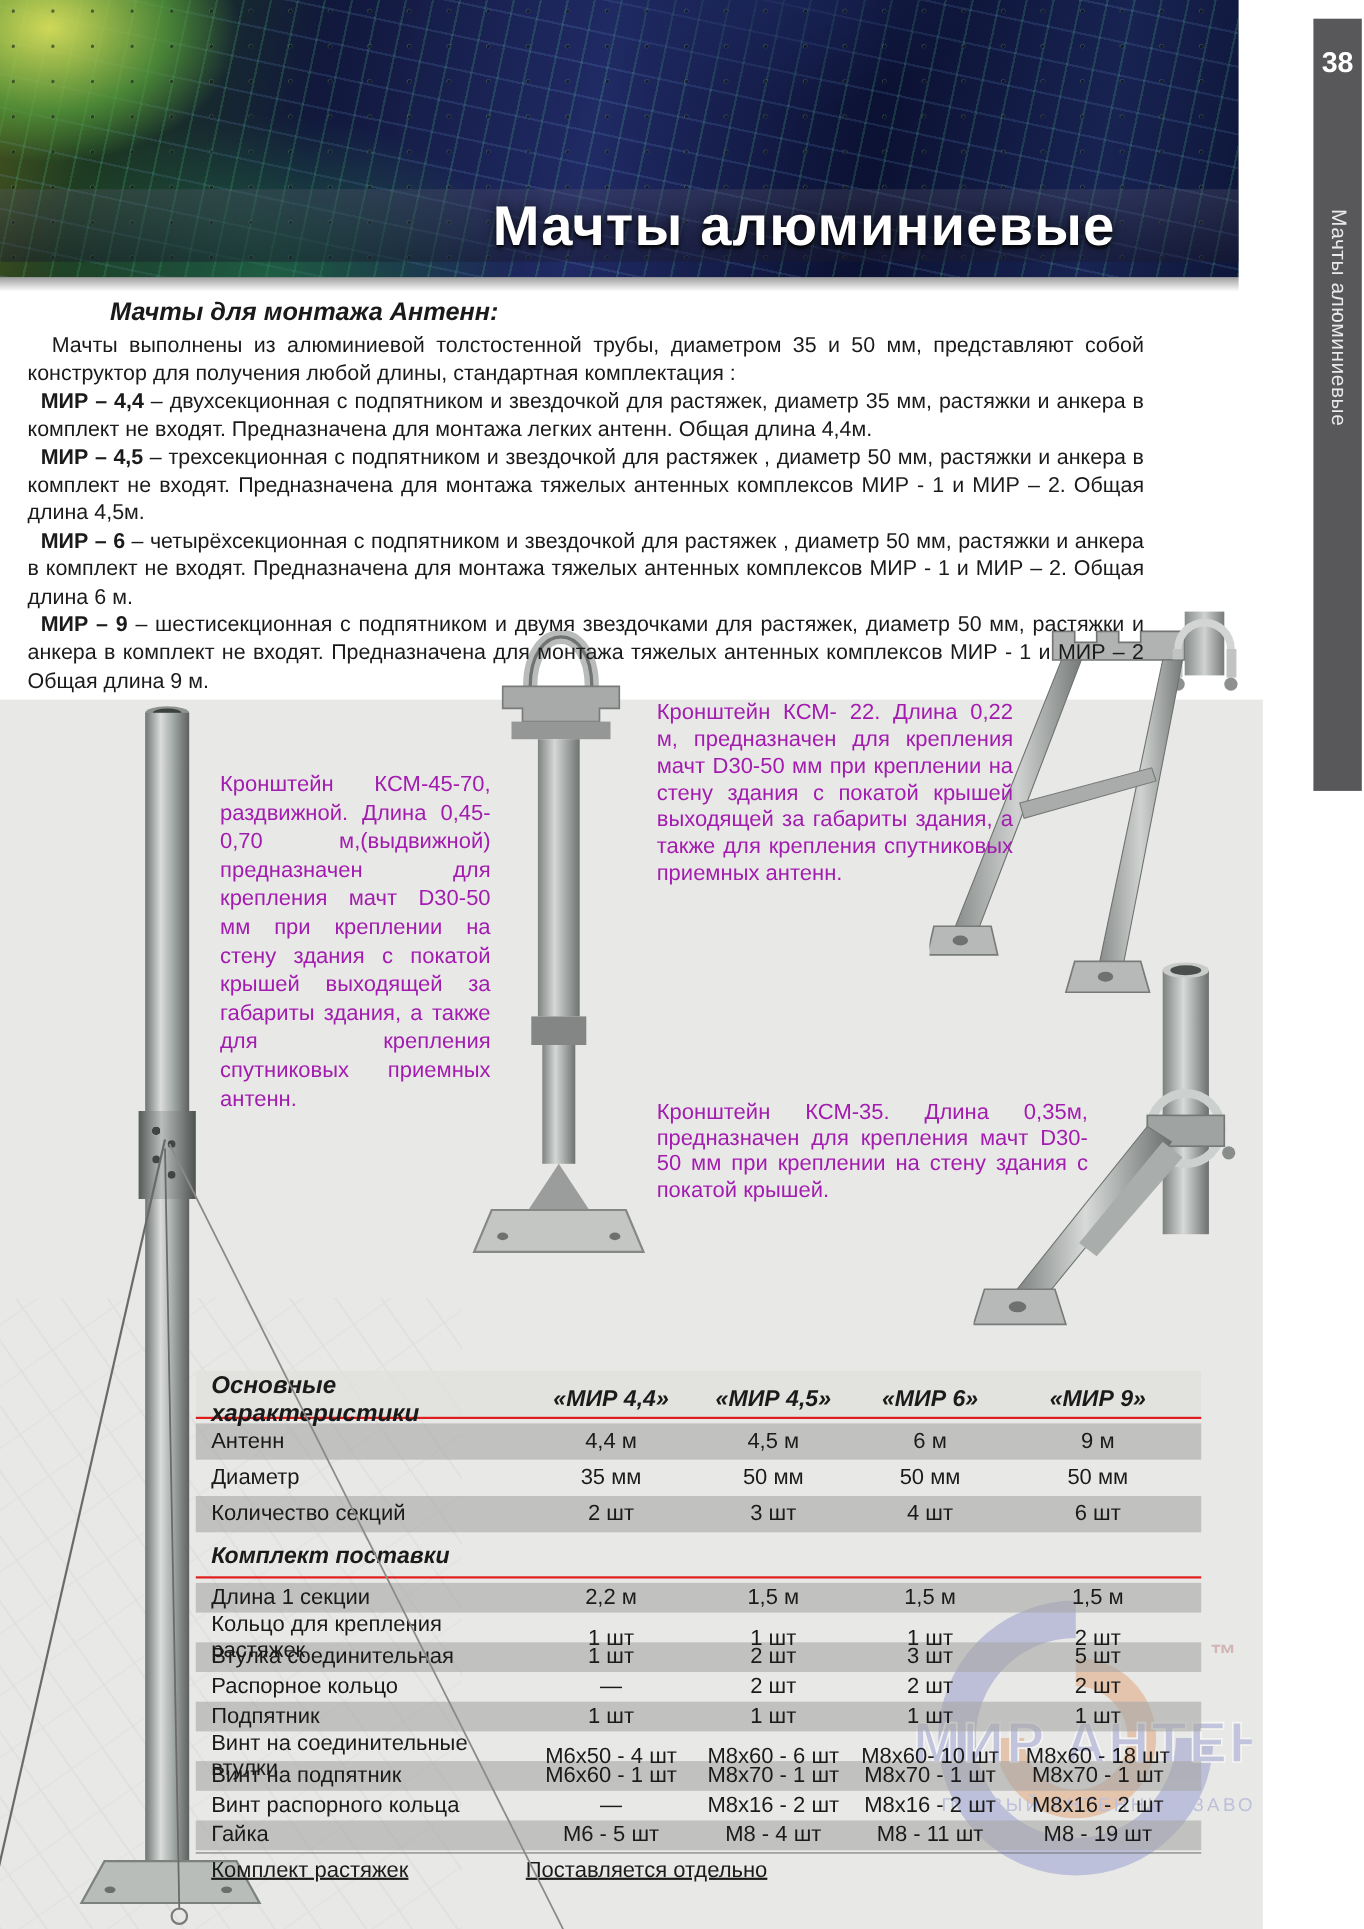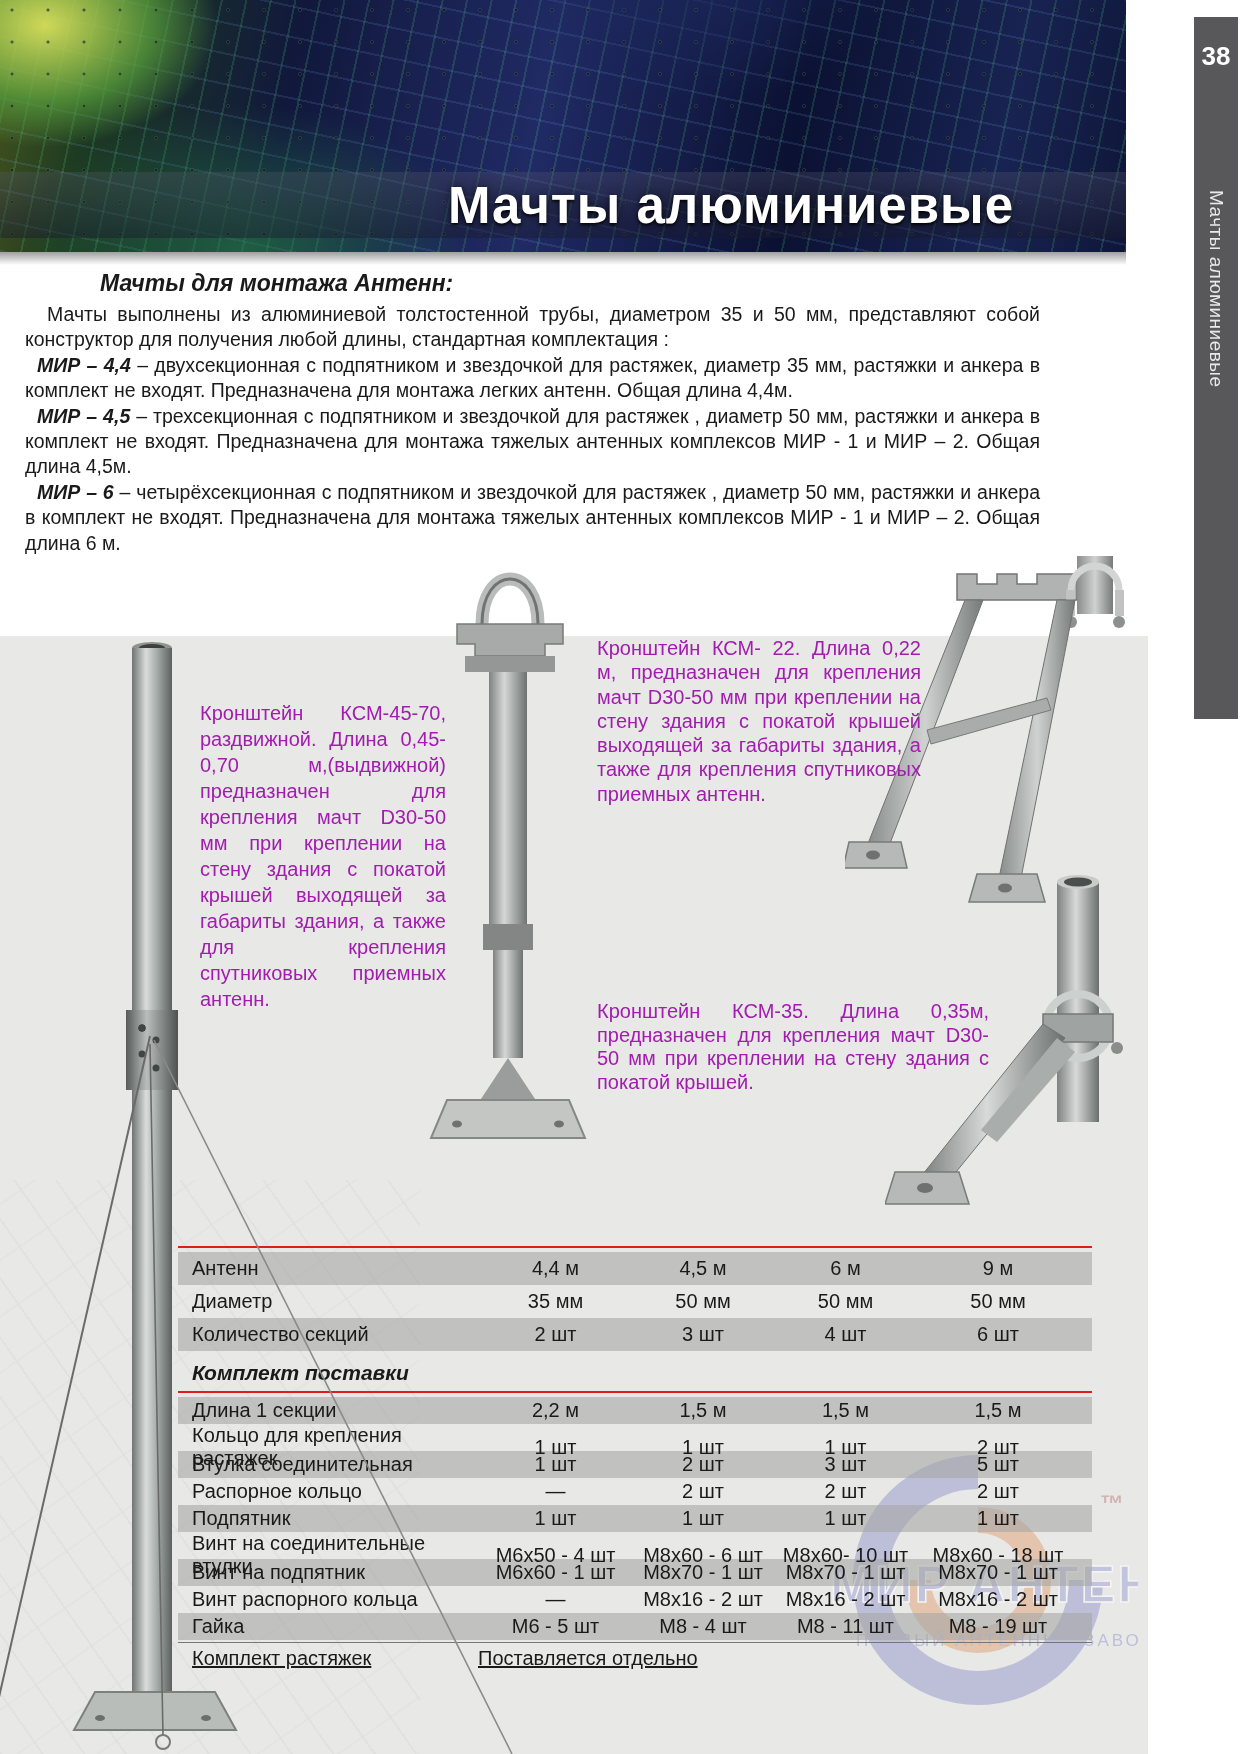--- a/index.html
+++ b/index.html
@@ -46,21 +46,21 @@
   .intro-heading{
     position:absolute;left:100px;top:270px;font-size:23px;font-weight:bold;font-style:italic;z-index:3;
   }
   .intro{
     position:absolute;left:25px;top:302px;width:1015px;z-index:3;
     font-size:19.5px;line-height:25.4px;text-align:justify;
   }
   .intro p{margin:0;}
   .intro .p-first{text-indent:22px;}
   .intro .p-item{text-indent:12px;}
-  .lead{font-weight:bold;font-style:italic;}
+  .lead{font-weight:bold;}
   
   .photo-area{position:absolute;left:0;top:636px;width:1148px;height:1118px;background:#e8e8e6;z-index:0;}
   .corner-pattern{
     position:absolute;left:0;top:1180px;width:420px;height:574px;z-index:0;opacity:.18;
     background:
       repeating-linear-gradient(55deg, rgba(160,160,160,.5) 0 2px, transparent 2px 34px),
       repeating-linear-gradient(-35deg, rgba(180,180,180,.4) 0 2px, transparent 2px 46px);
   }
   
   .btext{position:absolute;z-index:3;font-size:20px;text-align:justify;color:#a21caf;}
@@ -117,20 +117,21 @@
     <div class="page-num">38</div>
     <div class="sidebar-title">Мачты алюминиевые</div>
   </div>
 
   <div class="intro-heading">Мачты для монтажа Антенн:</div>
   <div class="intro">
     <p class="p-first">Мачты выполнены из алюминиевой толстостенной трубы, диаметром 35 и 50 мм, представляют собой конструктор для получения любой длины, стандартная комплектация :</p>
     <p class="p-item"><span class="lead">МИР – 4,4</span><span> – двухсекционная с подпятником и звездочкой для растяжек, диаметр 35 мм, растяжки и анкера в комплект не входят. Предназначена для монтажа легких антенн. Общая длина 4,4м.</span></p>
     <p class="p-item"><span class="lead">МИР – 4,5</span><span> – трехсекционная с подпятником и звездочкой для растяжек , диаметр 50 мм, растяжки и анкера в комплект не входят. Предназначена для монтажа тяжелых антенных комплексов МИР - 1 и МИР – 2. Общая длина 4,5м.</span></p>
     <p class="p-item"><span class="lead">МИР – 6</span><span> – четырёхсекционная с подпятником и звездочкой для растяжек , диаметр 50 мм, растяжки и анкера в комплект не входят. Предназначена для монтажа тяжелых антенных комплексов МИР - 1 и МИР – 2. Общая длина 6 м.</span></p>
+    <p class="p-item"><span class="lead">МИР – 9</span><span> – шестисекционная с подпятником и двумя звездочками для растяжек, диаметр 50 мм, растяжки и анкера в комплект не входят. Предназначена для монтажа тяжелых антенных комплексов МИР - 1 и МИР – 2  Общая длина 9 м.</span></p>
   </div>
 
   <div class="photo-area"></div>
   <div class="corner-pattern"></div>
 
   <div class="watermark">
     <svg width="310" height="300" viewBox="0 0 310 300">
       <path d="M150,52 A108,108 0 1 0 258,160" fill="none" stroke="#9a9ecf" stroke-width="34"></path>
       <path d="M150,100 A60,60 0 1 1 90,160" fill="none" stroke="#e2a77d" stroke-width="26"></path>
       <text x="2" y="182" font-size="52" font-weight="bold" fill="#a3a7d4" stroke="#ffffff" stroke-width="1.5" letter-spacing="2">МИР АНТЕНН</text>
@@ -240,20 +241,27 @@
     <polygon points="96,262 112,274 190,184 172,170" fill="#a9adab"></polygon>
     <polygon points="10,304 74,304 84,336 0,336" fill="#b6b9b7" stroke="#777b79" stroke-width="1.5"></polygon>
     <ellipse cx="40" cy="320" rx="8" ry="5" fill="#6e716f"></ellipse>
   </svg>
 
   <div class="btext btext-ksm4570">Кронштейн КСМ-45-70, раздвижной. Длина 0,45- 0,70 м,(выдвижной) предназначен для крепления мачт D30-50 мм при креплении на стену здания с покатой крышей выходящей за габариты здания, а также для крепления спутниковых приемных антенн.</div>
   <div class="btext btext-ksm22">Кронштейн КСМ- 22. Длина 0,22 м, предназначен для крепления мачт D30-50 мм при креплении на стену здания с покатой крышей выходящей за габариты здания, а также для крепления спутниковых приемных антенн.</div>
   <div class="btext btext-ksm35">Кронштейн КСМ-35. Длина 0,35м, предназначен для крепления мачт D30-50 мм при креплении на стену здания с покатой крышей.</div>
 
   <div class="spec-table">
+    <div class="thead">
+      <div class="hlabel">Основные характеристики</div>
+      <div class="hcol">«МИР 4,4»</div>
+      <div class="hcol">«МИР 4,5»</div>
+      <div class="hcol">«МИР 6»</div>
+      <div class="hcol">«МИР 9»</div>
+    </div>
     <div class="redline"></div>
     <div class="rows rows-specs">
         <div class="trow">
           <div class="tcell tlabel">Антенн</div>
           <div class="tcell tval">4,4 м</div>
           <div class="tcell tval">4,5 м</div>
           <div class="tcell tval">6 м</div>
           <div class="tcell tval">9 м</div>
         </div>
         <div class="trow">

